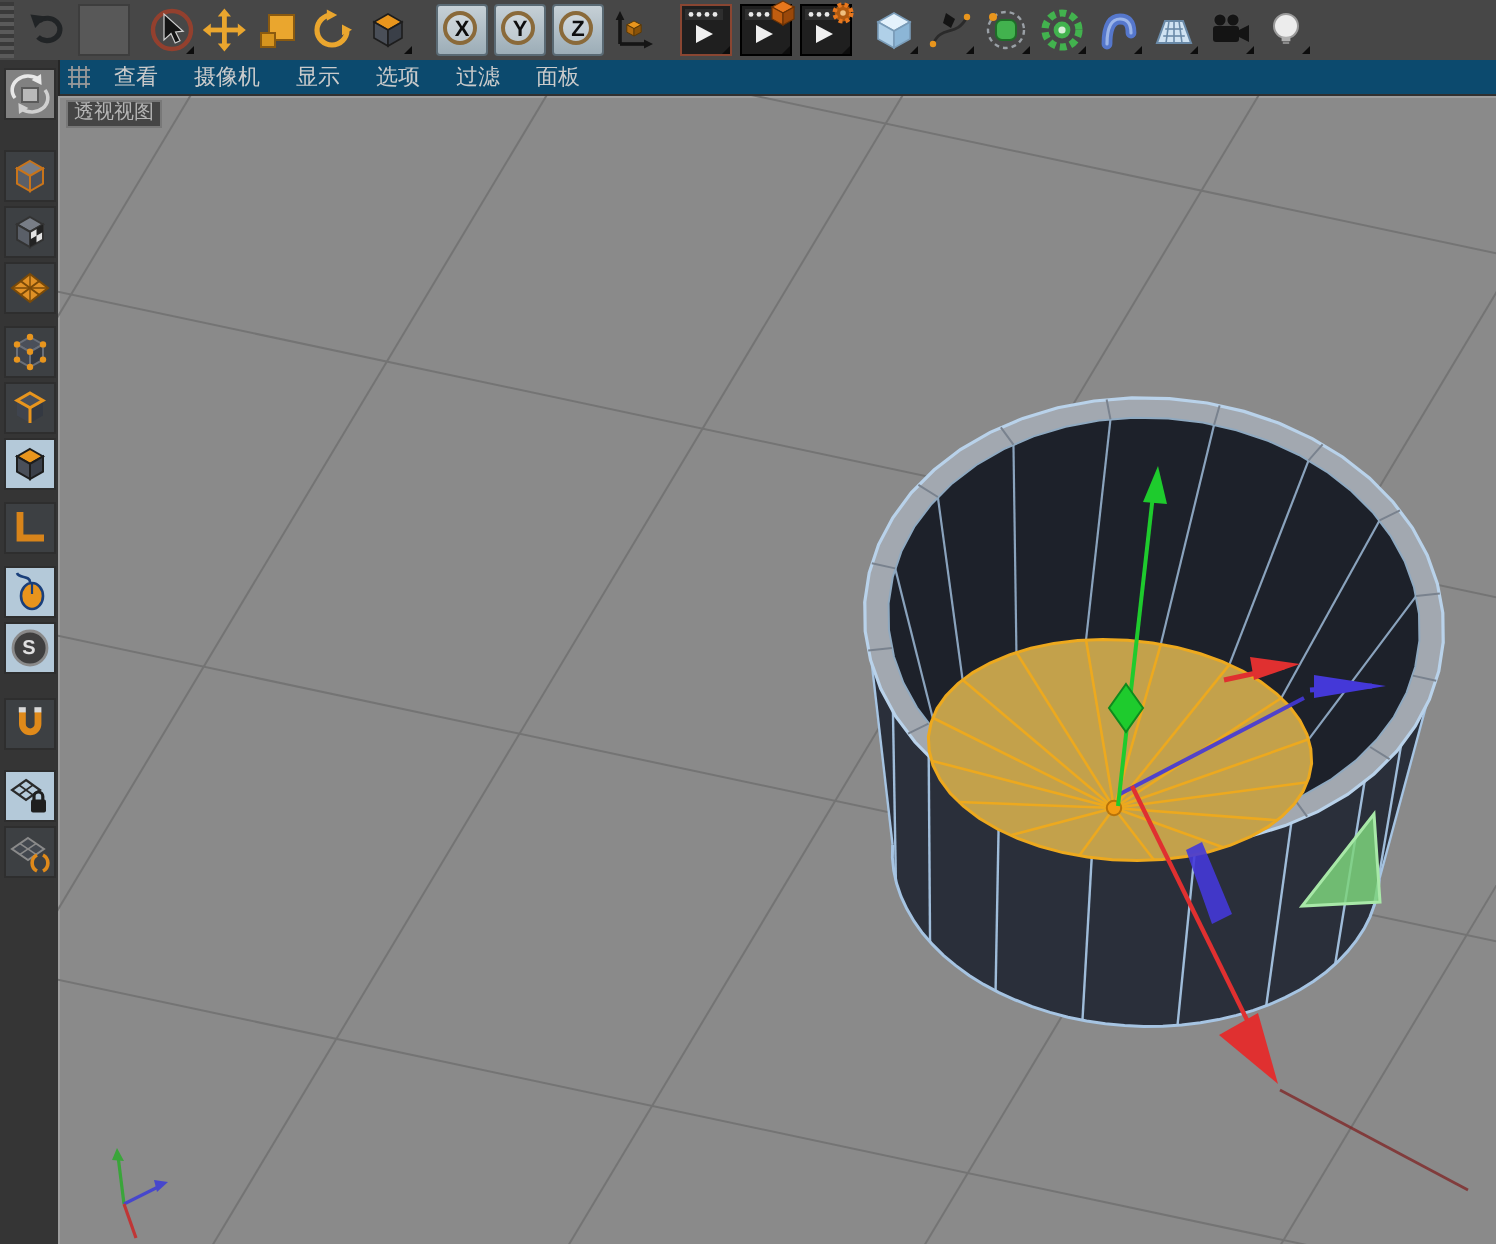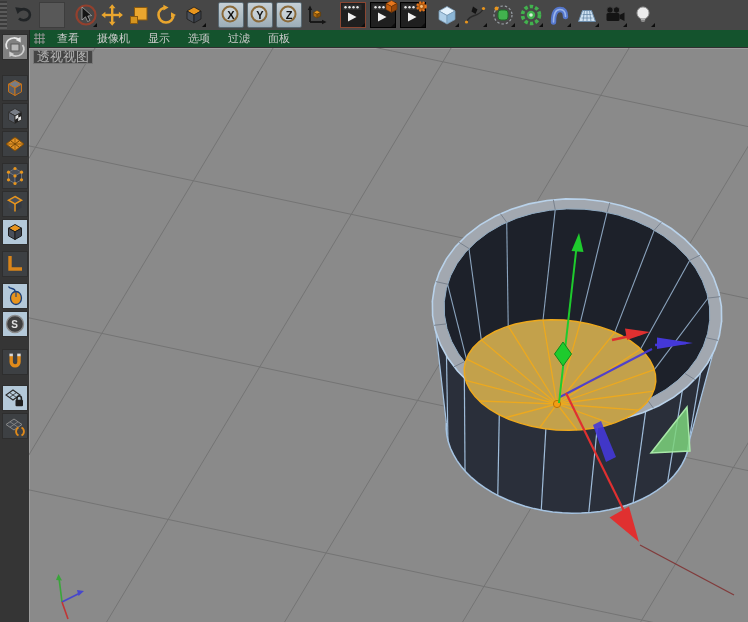--- a/index.html
+++ b/index.html
@@ -16,40 +16,40 @@
      border-left:4px solid transparent;border-bottom:4px solid #0d0d0d;}
   .blankslot{background:#585858;border:1px solid #3d3d3d;width:24px;height:24px;}
   .axisbtn{width:24px;height:24px;border:1px solid #5a6a74;border-radius:2px;
      background:linear-gradient(180deg,#c6d0d6,#9cadb7);}
   .axl{position:absolute;inset:0;display:flex;align-items:center;justify-content:center;
      font-weight:bold;font-size:11px;color:#0e0e0e;}
   .rtile{width:24px;height:24px;background:#1f1f1f;border:1px solid #000;position:relative;}
   .rtile.active{border:1px solid #8a4632;}
   .ovl{position:absolute;right:-3px;top:-3px;}
   
-  #menubar{position:absolute;left:29px;top:30px;right:0;height:17px;background:#14532d;
+  #menubar{position:absolute;left:29px;top:30px;right:0;height:17px;background:#0c4a6e;
      display:flex;align-items:center;border-bottom:1px solid #303030;}
   #menubar .mi{font-size:11px;color:#cbcbcb;padding:0 9px;cursor:default;}
   #menu-grid{margin:0 2px 0 4px;}
   
   #sidebar{position:absolute;left:0;top:30px;width:29px;bottom:0;background:#353535;
      border-right:1px solid #262626;display:flex;flex-direction:column;align-items:center;}
   .st{width:26px;height:26px;background:#3d4043;border:1px solid #2e2e2e;position:relative;
      flex:0 0 auto;box-sizing:border-box;}
   .st svg{display:block;margin:0 auto;}
   .t-gray{background:#818181;}
   .t-blue{background:#b4c9d9;}
   .sletter{position:absolute;inset:0;display:flex;align-items:center;justify-content:center;
      font-weight:bold;font-size:10px;color:#e0e0e0;}
   
   #viewport{position:absolute;left:29px;top:48px;right:0;bottom:0;background:#8a8a8a;
      box-shadow:inset 0 1px 0 #9d9d9d, inset 1px 0 0 #9d9d9d;}
   #scene{position:absolute;left:0;top:0;}
   #vplabel{position:absolute;left:4px;top:2px;background:#454545;border:1px solid #787878;
-     color:#b5b5b5;font-size:13px;line-height:12px;height:12px;padding:0 3px;z-index:5;}
+     color:#b5b5b5;font-size:10px;line-height:12px;height:12px;padding:0 3px;z-index:5;}
 </style>
 </head>
 <body>
 
 <div id="toolbar">
   <div id="drag-strip"></div>
 
   <div class="tb" style="margin-left:2px">
     <svg width="24" height="24" viewBox="0 0 24 24">
       <path d="M7.5 7.5 A6.3 5.6 0 1 1 7 15.5" fill="none" stroke="#212426" stroke-width="2.6"></path>

